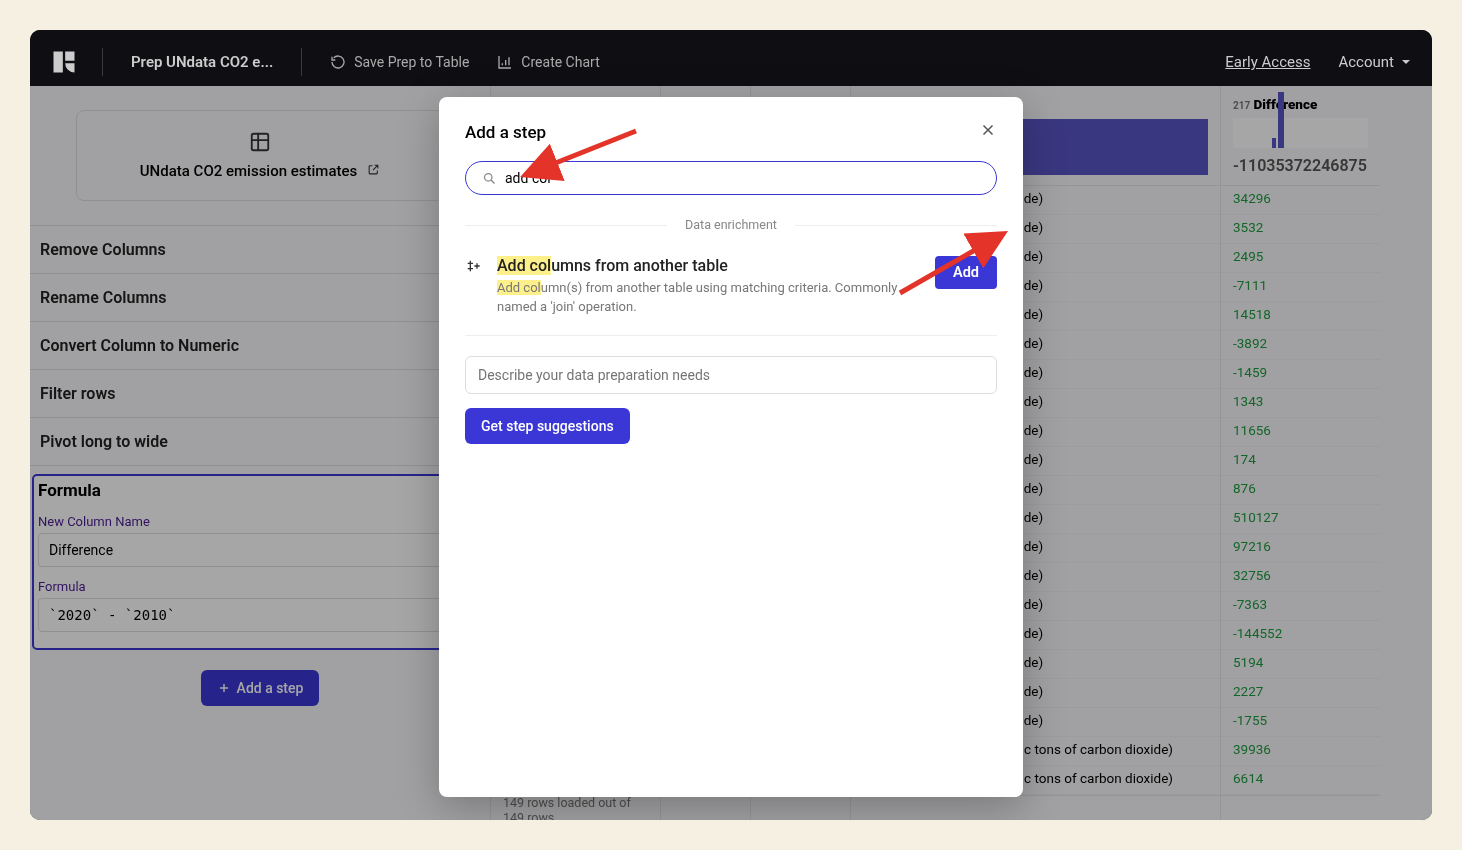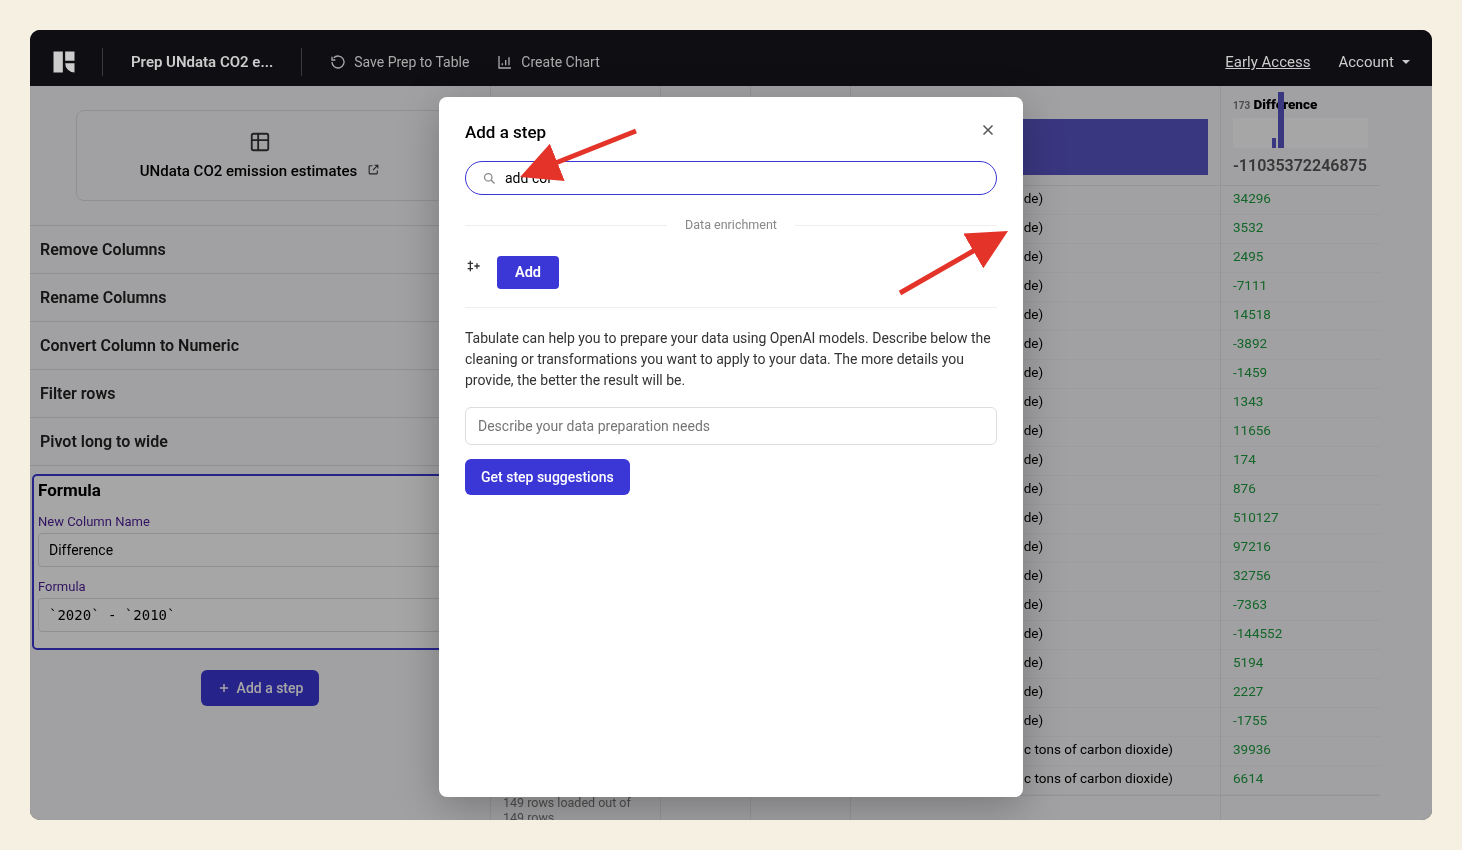--- a/index.html
+++ b/index.html
@@ -264,21 +264,21 @@
               <div class="cell">metric tons of carbon dioxide)</div>
               <div class="cell">metric tons of carbon dioxide)</div>
               <div class="cell">metric tons of carbon dioxide)</div>
               <div class="cell">Emissions (thousand metric tons of carbon dioxide)</div>
               <div class="cell">Emissions (thousand metric tons of carbon dioxide)</div>
             </div>
           <div class="status-row"></div>
         </div>
         <div class="col" style="width:160px">
           <div class="col-hdr col-hdr-tall">
-            <div><span class="sub">173</span> <b>Difference</b></div>
+            <div><span class="sub">217</span> <b>Difference</b></div>
             <div class="spark">
               <div class="spark-bar" style="left:33%;width:6px;height:56px"></div>
               <div class="spark-bar" style="left:29%;width:4px;height:10px"></div>
             </div>
             <div class="spark-range">
                 <span>-1103537</span>
                 <span>2246875</span>
               </div>
           </div>
           <div id="col-diff-cells">
@@ -328,23 +328,26 @@
         </svg>
       <input value="add col" style="">
     </div>
     <div class="section-label">Data enrichment</div>
     <div class="result">
       <div class="result-icon">
         <svg width="16" height="16" viewBox="0 0 24 24" fill="none" stroke="#333" stroke-width="2">
             <path d="M8 4v16M4 8h8M4 16h8M18 8v8M14 12h8"></path>
           </svg>
       </div>
+      <div class="result-body">
+        <div class="result-title"><span class="hl">Add col</span><span>umns from another table</span></div>
+        <div class="result-desc"><span class="hl">Add col</span><span>umn(s) from another table using matching criteria. Commonly named a 'join' operation.</span></div>
+      </div>
       <button class="result-add">Add</button>
     </div>
-    <div class="ai-text">Tabulate can help you to prepare your data using OpenAI models. Describe below the cleaning or transformations you want to apply to your data. The more details you provide, the better the result will be.</div>
     <input class="ai-input" placeholder="Describe your data preparation needs" style="">
     <button class="ai-btn">Get step suggestions</button>
   </div>
 
   <div class="arrow" style="top:96px;left:506px">
     <svg width="110" height="50">
         <defs>
           <marker id="ah1" markerWidth="8" markerHeight="8" refX="2" refY="4" orient="auto">
             <path d="M0 0L8 4L0 8z" fill="#e4342a"></path>
           </marker>

